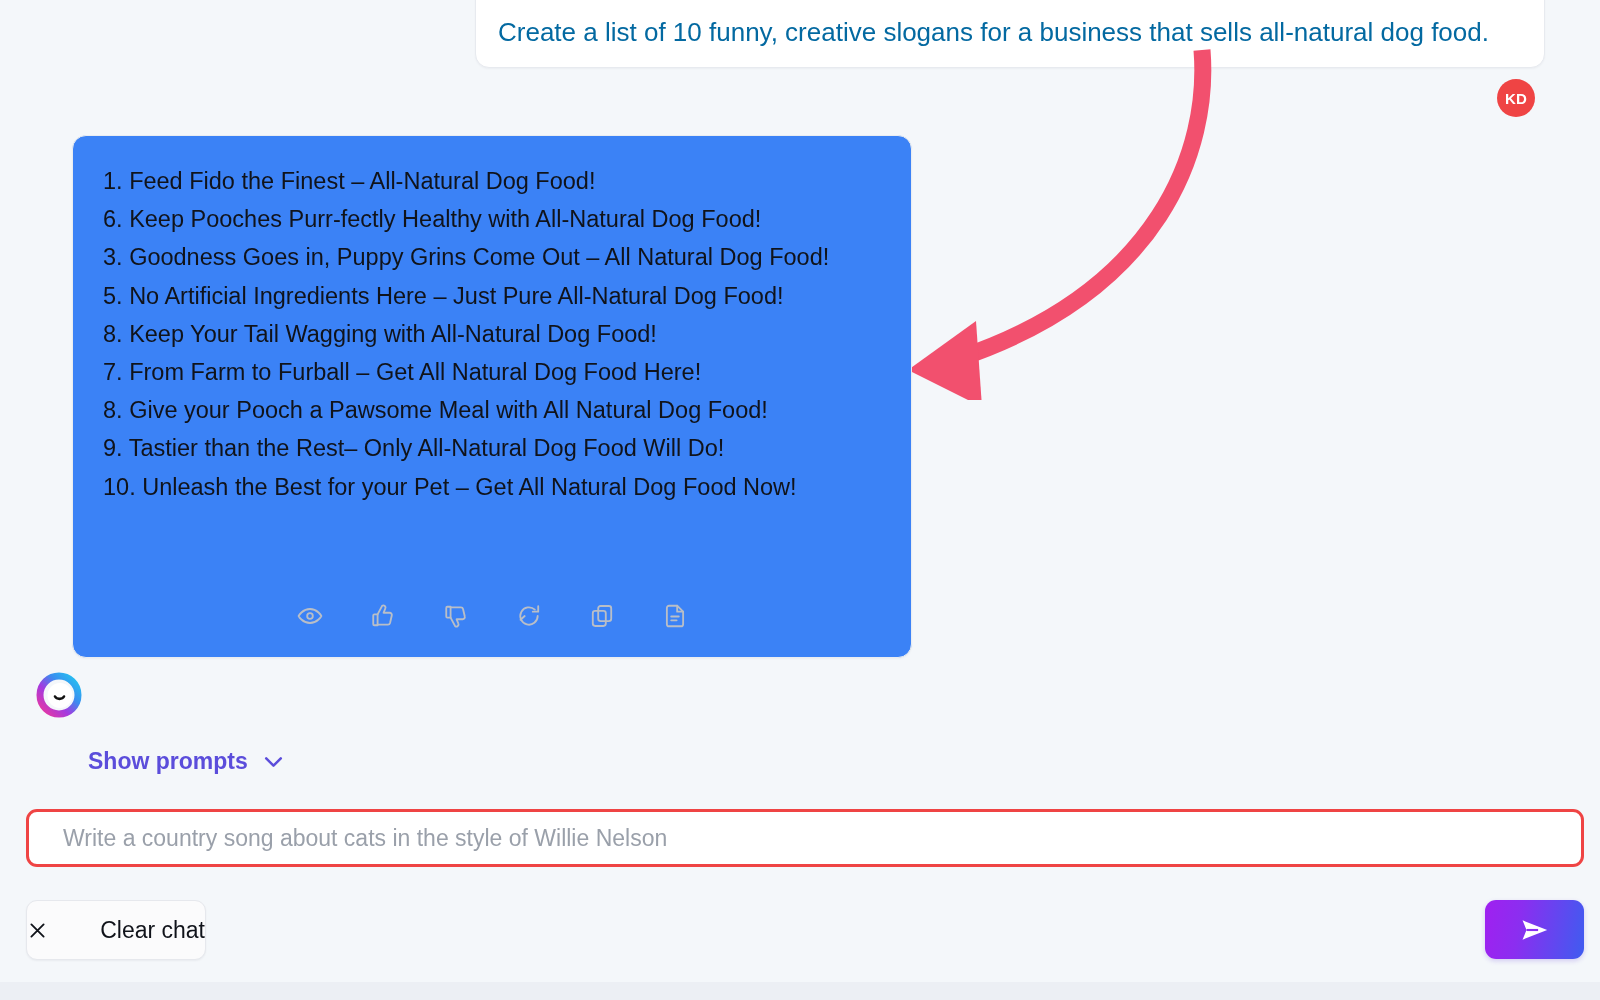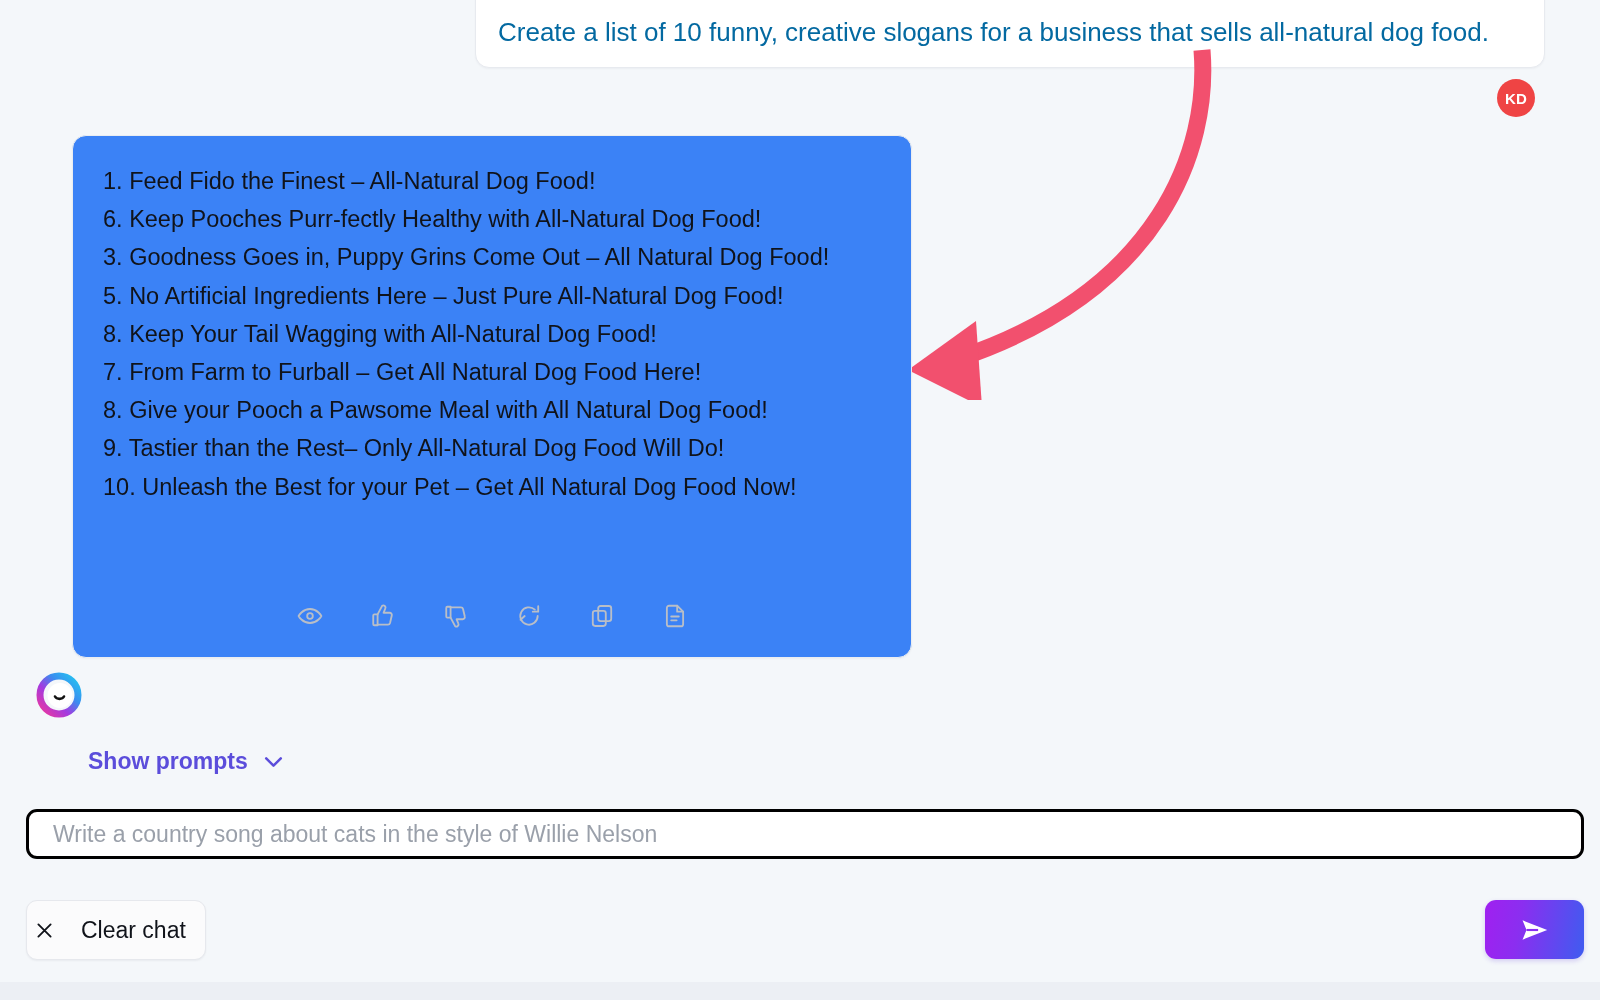--- a/index.html
+++ b/index.html
@@ -154,25 +154,25 @@
   }
 
   .chevron-down svg { display: block; }
 
   
   .chat-input {
     position: absolute;
     left: 26px;
     top: 809px;
     width: 1558px;
-    height: 50px;
+    height: 58px;
     background: #ffffff;
-    border: 3px solid #000000;
+    border: 3px solid #ef4444;
     border-radius: 11px;
-    padding: 0 24px;
+    padding: 0 34px;
     font-family: "Liberation Sans", sans-serif;
     font-size: 23px;
     color: #20242c;
     outline: none;
   }
 
   .chat-input::placeholder {
     color: #9aa0aa;
   }
 
@@ -181,25 +181,24 @@
     position: absolute;
     left: 26px;
     top: 900px;
     width: 180px;
     height: 60px;
     background: #fbfbfc;
     border: 1px solid #e6e8ed;
     border-radius: 11px;
     display: flex;
     align-items: center;
-    justify-content: flex-start;
-    gap: 26px;
+    justify-content: space-between;
+    gap: 14px;
     box-shadow: 0 1px 2px rgba(16,24,40,0.05);
     cursor: pointer;
-    padding-left: 7px;
   }
 
   .clear-chat-label {
     font-size: 23px;
     color: #10131a;
   }
 
   .close-icon svg { display: block; }
 
   

